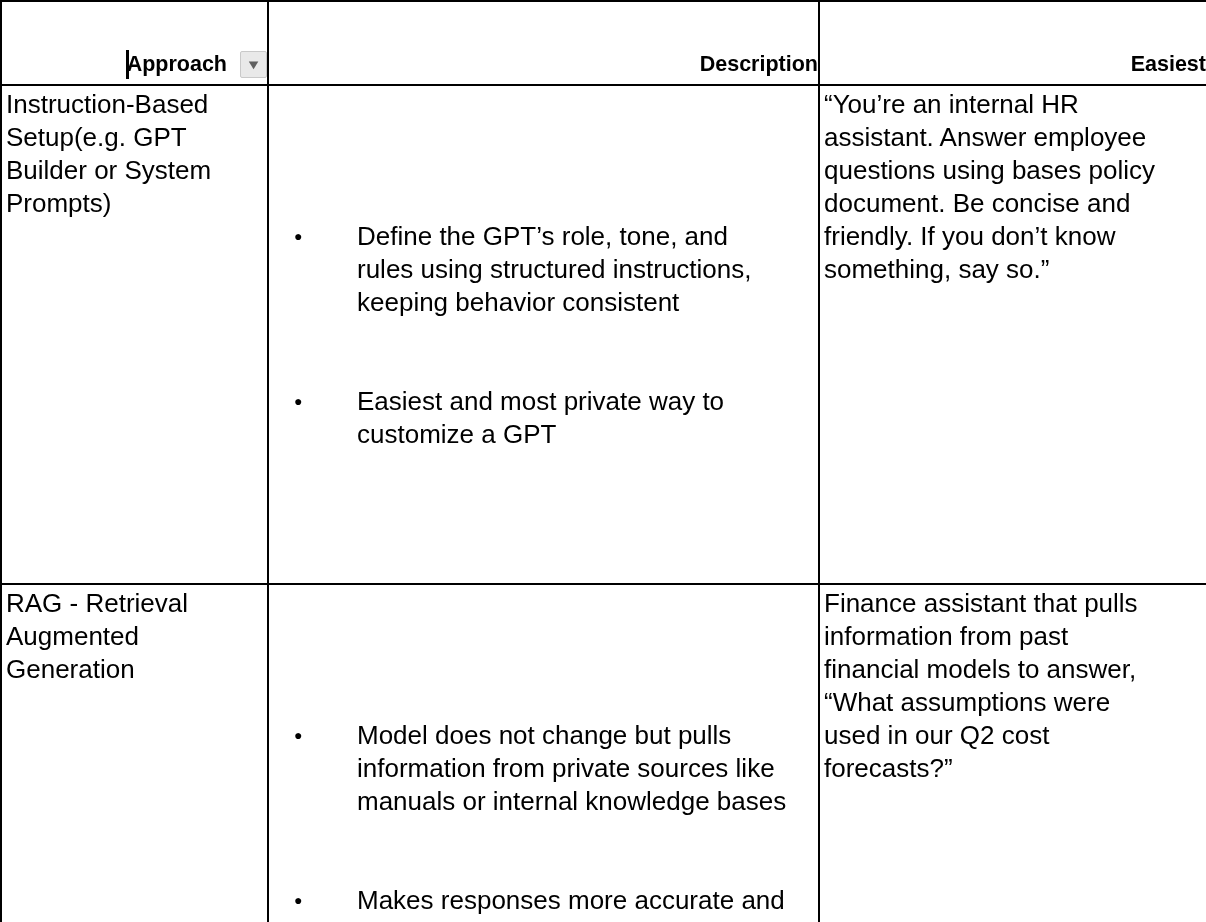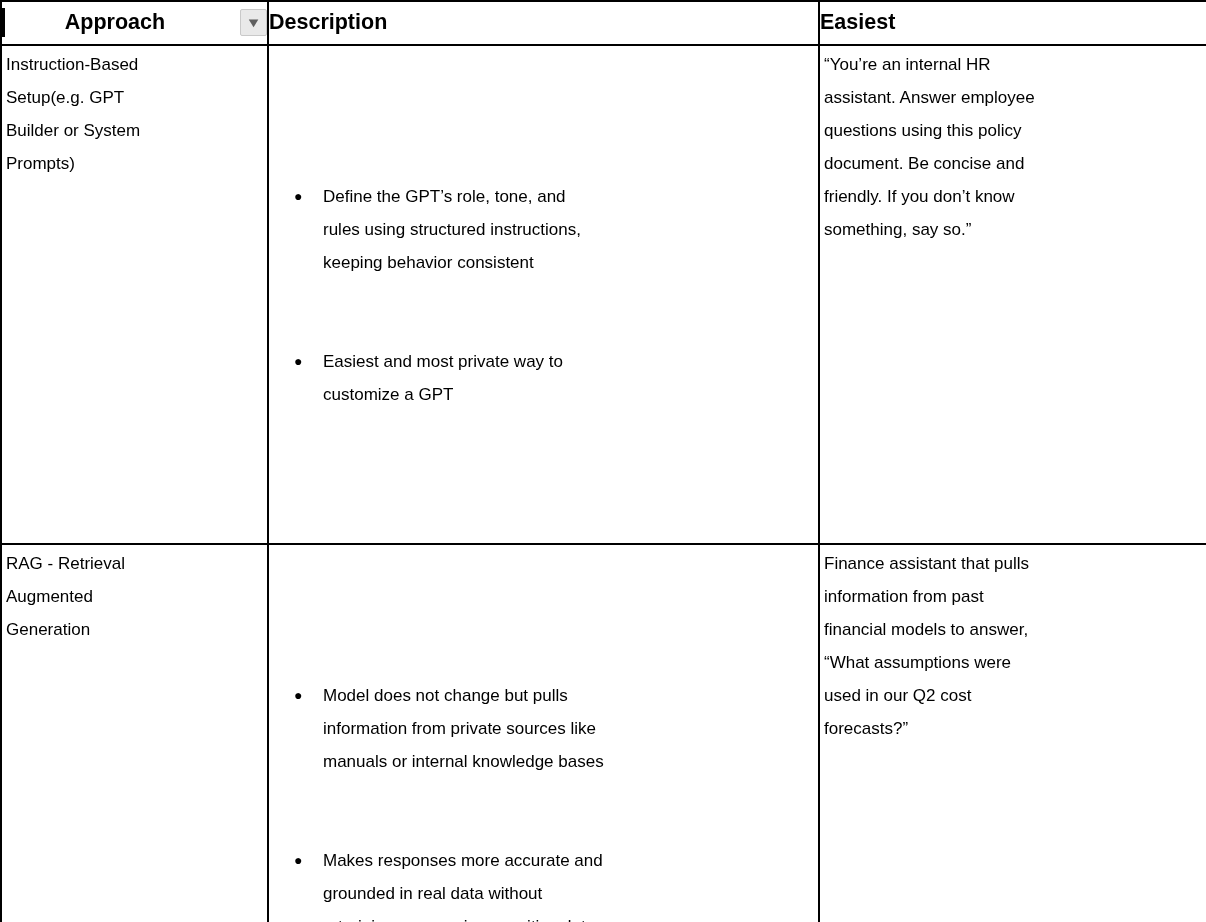--- a/index.html
+++ b/index.html
@@ -14,34 +14,35 @@
   .doc-table th, .doc-table td {
     border: 2px solid #000000; vertical-align: top; overflow: hidden;
   }
   .doc-table th {
     font-size: 21.5px; font-weight: bold; text-align: center; padding: 0;
   }
   thead tr { height: 44px; }
   tr.row-1 { height: 209px; }
   tr.row-2 { height: 211px; }
   .doc-table td {
-    font-size: 17px; line-height: 33px; white-space: pre-wrap;
+    font-size: 26px; line-height: 33px; white-space: pre-wrap;
     padding: 2px 4px 0 4px;
   }
   td.desc-cell { padding: 2px 0 0 0; }
   ul.bullets { margin: 0; padding: 0; list-style: none; }
-  ul.bullets > li { position: relative; padding-left: 54px; }
+  ul.bullets > li { position: relative; padding-left: 88px; }
   ul.bullets > li::before {
     content: "\25CF"; position: absolute; left: 25px; top: 0;
     font-size: 14px; line-height: 33px;
   }
   .bold-lead { font-weight: bold; }
   .hdr-inner {
-    display: flex; align-items: center; justify-content: space-between;
+    display: flex; align-items: center; justify-content: flex-end;
     height: 40px;
+    margin-top: 42px;
   }
   .text-caret {
     display: inline-block; width: 3px; height: 29px; background: #000000;
     margin-right: -2px; position: relative; z-index: 2;
   }
   .dd-btn {
     width: 27px; height: 27px; margin-left: 13px; flex: 0 0 auto;
     background: #e9e9e9; border: 1px solid #c9c9c9; border-radius: 2px;
     display: inline-flex; align-items: center; justify-content: center;
     cursor: pointer;
@@ -94,21 +95,21 @@
           <ul class="bullets">
             <li>Define the GPT’s role, tone, and
 rules using structured instructions,
 keeping behavior consistent</li>
             <li>Easiest and most private way to
 customize a GPT</li>
           </ul>
         </td>
         <td>“You’re an internal HR
 assistant. Answer employee
-questions using this policy
+questions using bases policy
 document. Be concise and
 friendly. If you don’t know
 something, say so.”</td>
       </tr>
       <tr class="row-2">
         <td><span class="bold-lead"></span><span>RAG - Retrieval
 Augmented
 Generation</span></td>
         <td class="desc-cell">
           <ul class="bullets">

